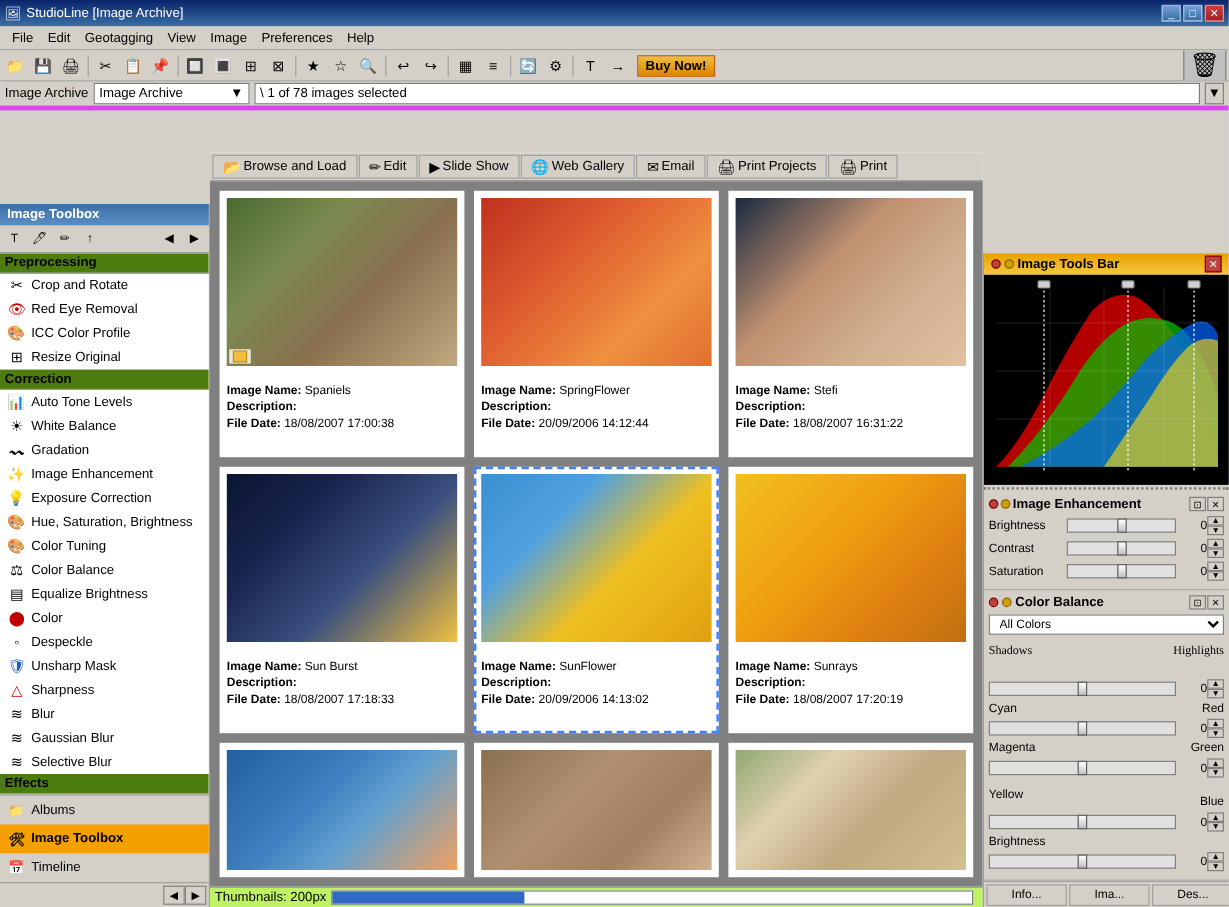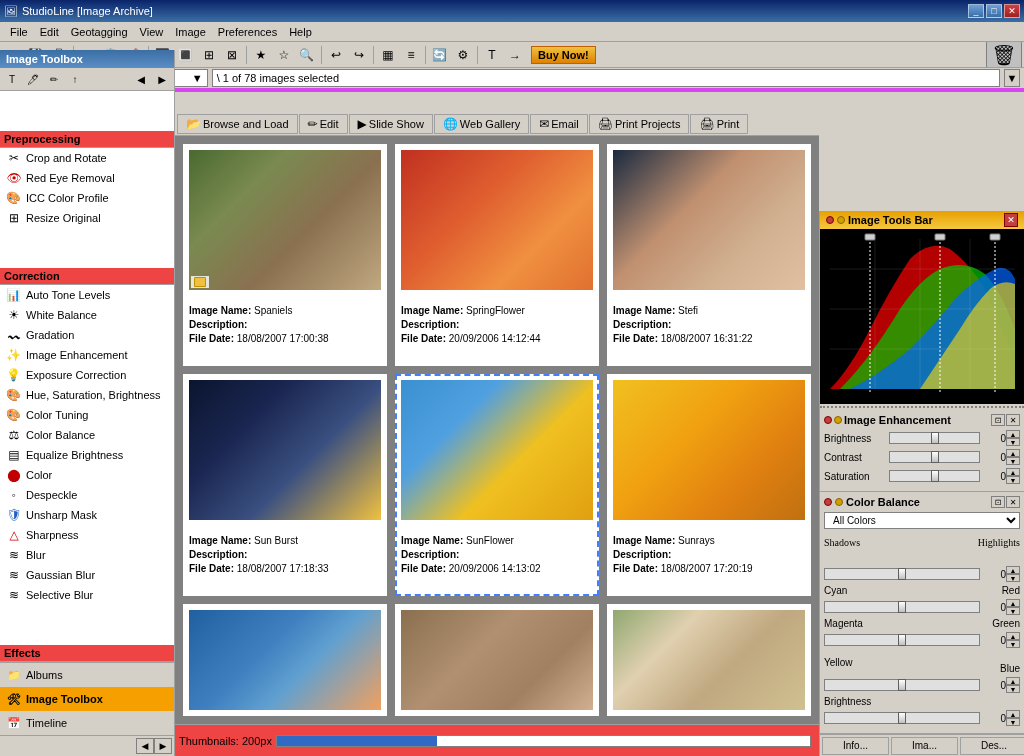--- a/index.html
+++ b/index.html
@@ -31,21 +31,21 @@
     
     .main-layout { display: flex; height: calc(756px - 92px); align-items: flex-end; }
 
     
     .left-panel { width: 175px; background: #d4d0c8; border-right: 1px solid #a0a0a0; display: flex; flex-direction: column; }
     .panel-title { background: linear-gradient(to bottom, #3a6ea5, #5a8ec5); color: white; padding: 3px 6px; font-size: 11px; font-weight: bold; }
     .panel-toolbar { background: #d4d0c8; border-bottom: 1px solid #a0a0a0; padding: 2px; display: flex; gap: 1px; }
     .panel-tool-btn { width: 20px; height: 18px; border: 1px solid transparent; background: transparent; cursor: pointer; display: flex; align-items: center; justify-content: center; font-size: 10px; }
 
     .toolbox-list { flex: 1; overflow-y: auto; background: white; }
-    .toolbox-section { background: #ef4444; padding: 2px 4px; font-size: 11px; font-weight: bold; color: #000; border-bottom: 1px solid #a0a0a0; margin-top: 40px; }
+    .toolbox-section { background: #4d7c0f; padding: 2px 4px; font-size: 11px; font-weight: bold; color: #000; border-bottom: 1px solid #a0a0a0; }
     .toolbox-item { display: flex; align-items: center; gap: 4px; padding: 2px 6px; cursor: pointer; font-size: 11px; color: #000; }
     .toolbox-icon { width: 16px; height: 16px; display: flex; align-items: center; justify-content: center; font-size: 12px; flex-shrink: 0; }
 
     
     .bottom-tabs { border-top: 1px solid #a0a0a0; }
     .bottom-tab { display: flex; align-items: center; gap: 4px; padding: 4px 6px; cursor: pointer; font-size: 11px; }
     .bottom-tab.active { background: #f5a000; font-weight: bold; }
     .bottom-tab-icon { width: 16px; height: 16px; display: flex; align-items: center; justify-content: center; font-size: 11px; }
     .nav-arrows { display: flex; justify-content: flex-end; padding: 2px; border-top: 1px solid #a0a0a0; }
     .nav-btn { width: 18px; height: 16px; border: 1px solid #808080; background: #d4d0c8; cursor: pointer; font-size: 9px; display: flex; align-items: center; justify-content: center; }
@@ -60,21 +60,21 @@
 
     
     .thumbnail-grid { flex: 1; overflow-y: auto; padding: 8px; display: grid; grid-template-columns: repeat(3, 1fr); gap: 8px; background: #808080; }
     .thumb-item { background: white; padding: 4px; cursor: pointer; border: 2px solid transparent; }
     .thumb-item.selected { border: 2px dashed #4080ff; }
     .thumb-img { width: 100%; height: 140px; background: #ccc; object-fit: cover; display: flex; align-items: center; justify-content: center; overflow: hidden; }
     .thumb-info { padding: 14px 0; font-size: 10px; line-height: 1.4; }
     .thumb-info b { font-weight: bold; }
 
     
-    .status-bar { background: #ef4444; border-top: 1px solid #a0a0a0; height: 32px; display: flex; align-items: center; padding: 0 4px; font-size: 11px; gap: 0; }
+    .status-bar { background: #bef264; border-top: 1px solid #a0a0a0; height: 17px; display: flex; align-items: center; padding: 0 4px; font-size: 11px; gap: 0; }
     .status-progress { flex: 1; height: 12px; background: white; border: 1px solid #808080; margin: 0 4px; }
     .status-progress-inner { height: 100%; background: #316ac5; width: 30%; }
 
     
     .right-panel { width: 205px; background: #d4d0c8; border-left: 1px solid #a0a0a0; display: flex; flex-direction: column; overflow: hidden; }
     .right-panel-title { background: linear-gradient(to bottom, #e8a000, #f5c840); color: #000; padding: 2px 6px; font-size: 11px; font-weight: bold; display: flex; align-items: center; justify-content: space-between; }
     .right-close-btn { width: 14px; height: 14px; background: #c04040; border: 1px solid #800000; color: white; font-size: 9px; cursor: pointer; display: flex; align-items: center; justify-content: center; }
 
     
     .histogram-area { background: #000; height: 175px; position: relative; overflow: hidden; }

